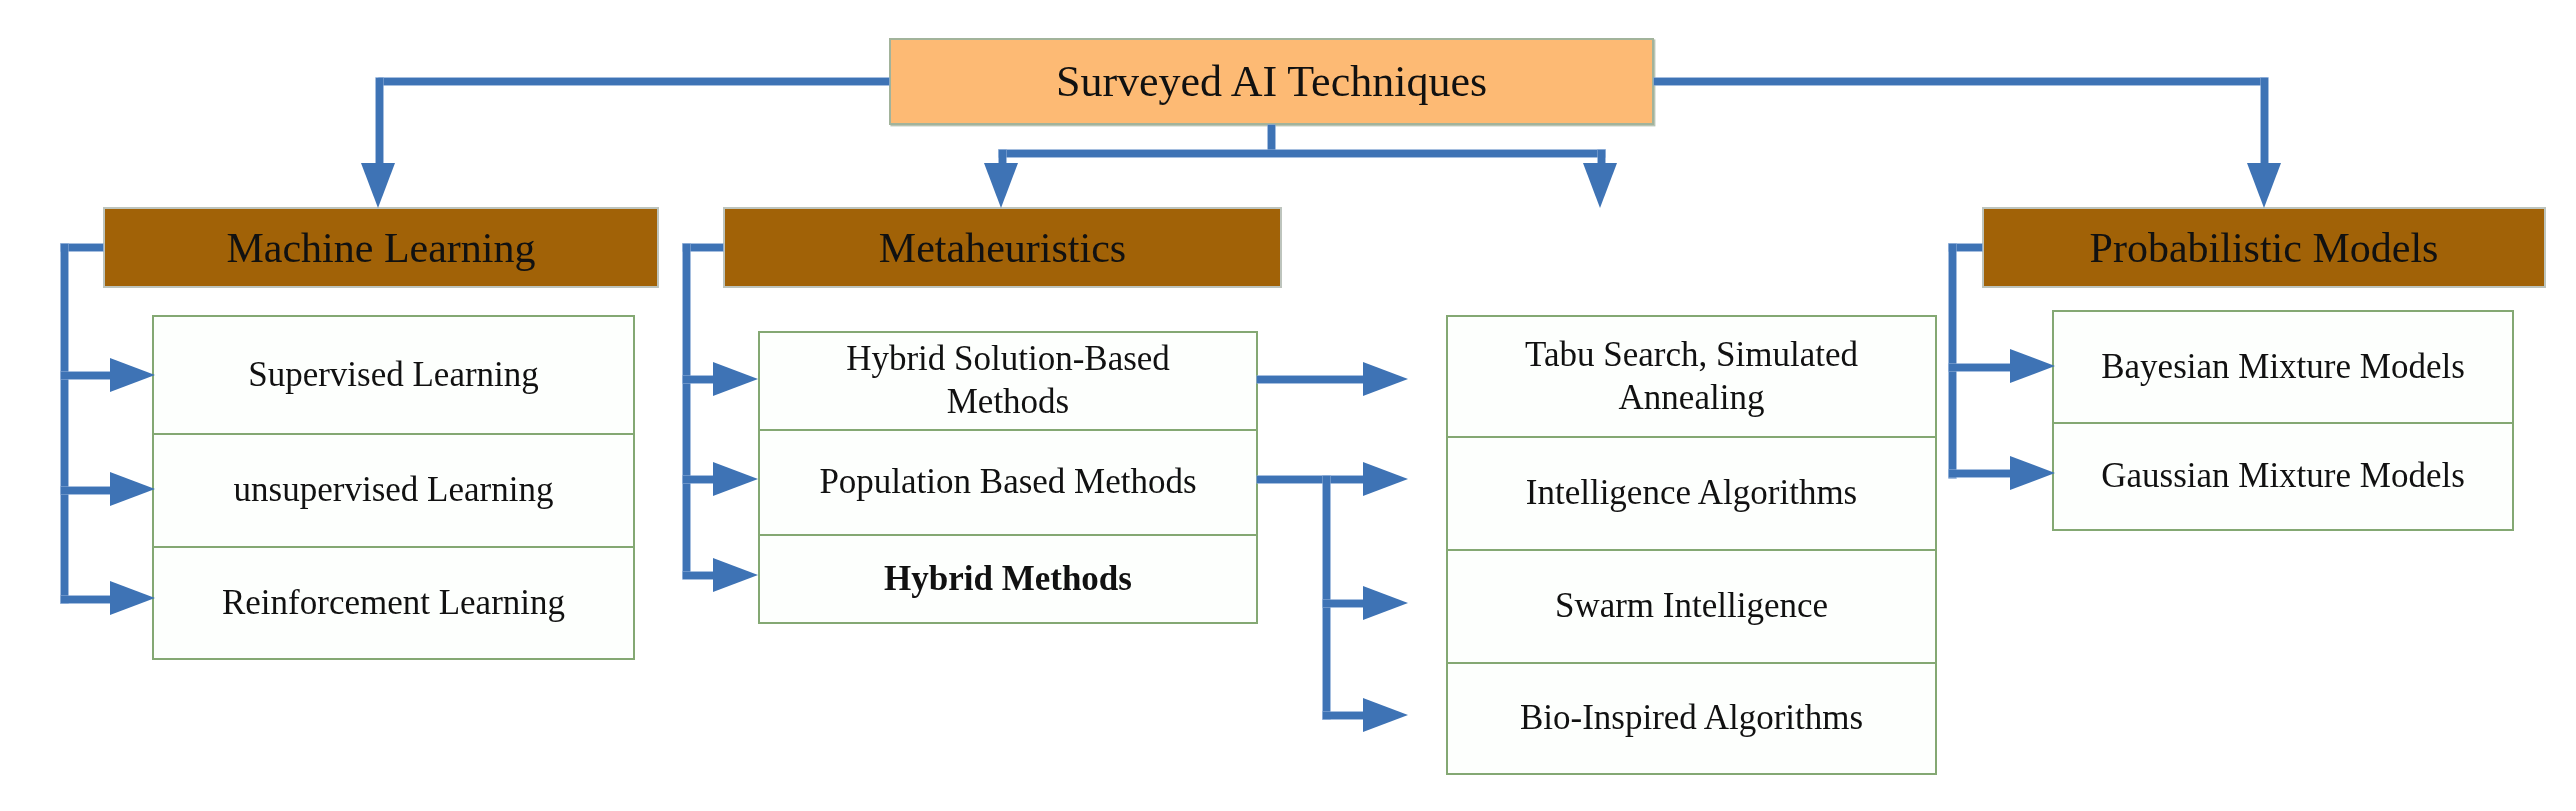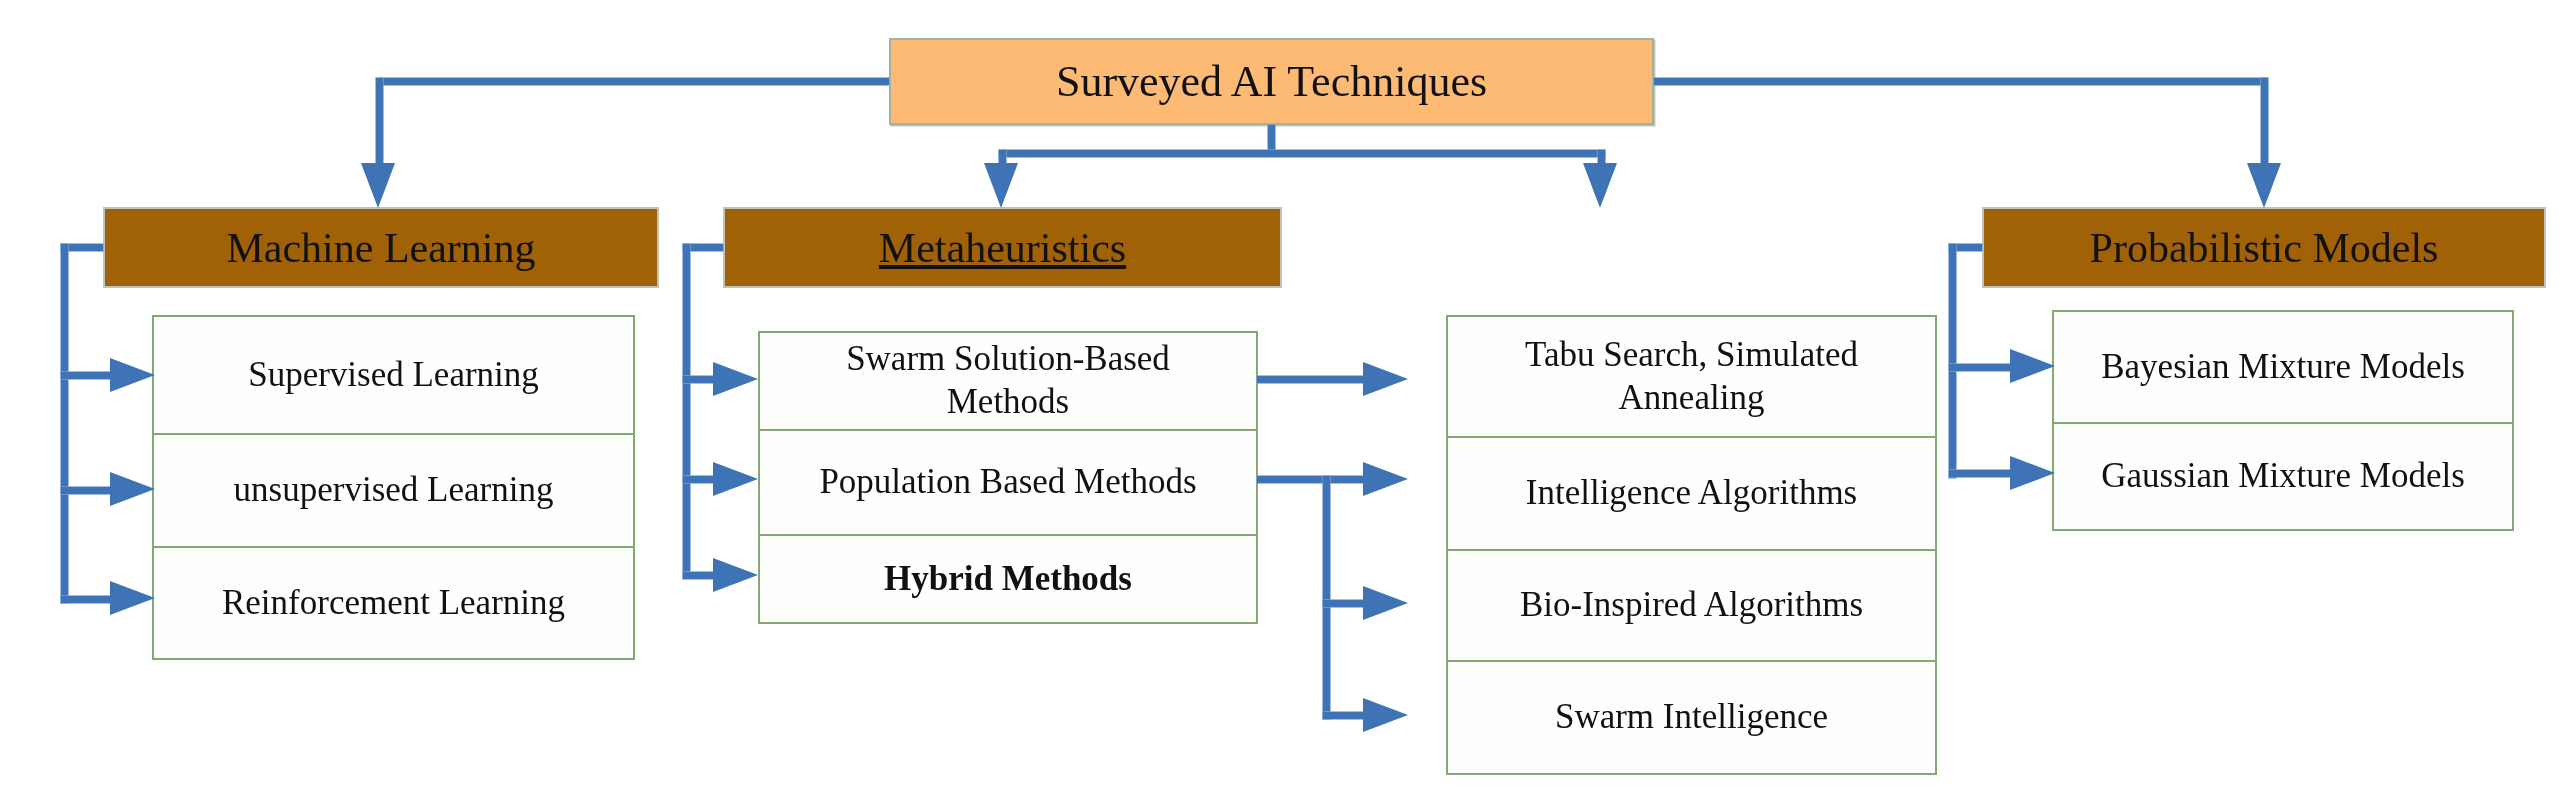--- a/index.html
+++ b/index.html
@@ -44,46 +44,46 @@
 
 <div class="stage">
 
   <div class="box root-box" style="left:889px;top:38px;width:765px;height:87px;">
     <span>Surveyed AI Techniques</span>
   </div>
 
   <div class="box header-box" style="left:103px;top:207px;width:556px;height:81px;">
     <span>Machine Learning</span>
   </div>
-  <div class="box header-box" style="left:723px;top:207px;width:559px;height:81px;text-decoration:underline;">
+  <div class="box header-box" style="left:723px;top:207px;width:559px;height:81px;">
     <span>Metaheuristics</span>
   </div>
   <div class="box header-box" style="left:1982px;top:207px;width:564px;height:81px;">
     <span>Probabilistic Models</span>
   </div>
 
   <div class="child-col" style="left:152px;top:315px;width:483px;">
     <div class="cell" style="height:116px;">Supervised Learning</div>
     <div class="cell" style="height:113px;">unsupervised Learning</div>
     <div class="cell" style="height:112px;">Reinforcement Learning</div>
   </div>
 
   <div class="child-col" style="left:758px;top:331px;width:500px;">
-    <div class="cell" style="height:96px;">Swarm Solution-Based
+    <div class="cell" style="height:96px;">Hybrid Solution-Based
 Methods</div>
     <div class="cell" style="height:105px;">Population Based Methods</div>
     <div class="cell" style="height:88px;font-weight:bold;">Hybrid Methods</div>
   </div>
 
   <div class="child-col" style="left:1405px;top:315px;width:491px;margin-left:41px;">
     <div class="cell" style="height:119px;">Tabu Search, Simulated
 Annealing</div>
     <div class="cell" style="height:113px;">Intelligence Algorithms</div>
+    <div class="cell" style="height:113px;">Swarm Intelligence</div>
     <div class="cell" style="height:111px;">Bio-Inspired Algorithms</div>
-    <div class="cell" style="height:113px;">Swarm Intelligence</div>
   </div>
 
   <div class="child-col" style="left:2052px;top:310px;width:462px;">
     <div class="cell" style="height:110px;">Bayesian Mixture Models</div>
     <div class="cell" style="height:107px;">Gaussian Mixture Models</div>
   </div>
 
   <div class="hl" style="left:379px;top:78px;width:510px;"></div>
   <div class="vl" style="left:376px;top:78px;height:86px;"></div>
   <div class="ad" style="left:361px;top:163px;"></div>

